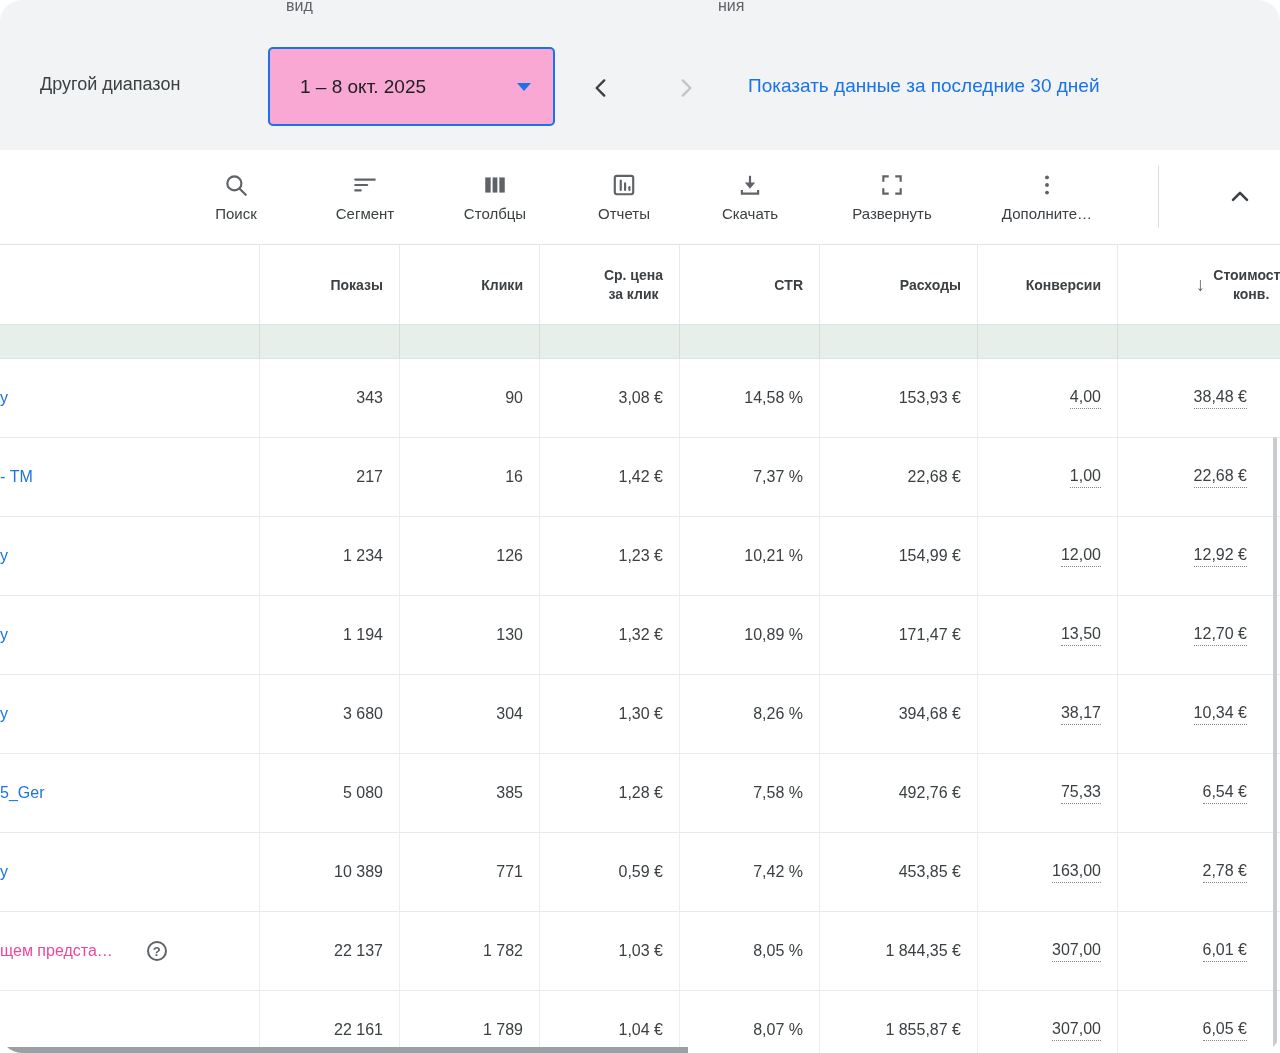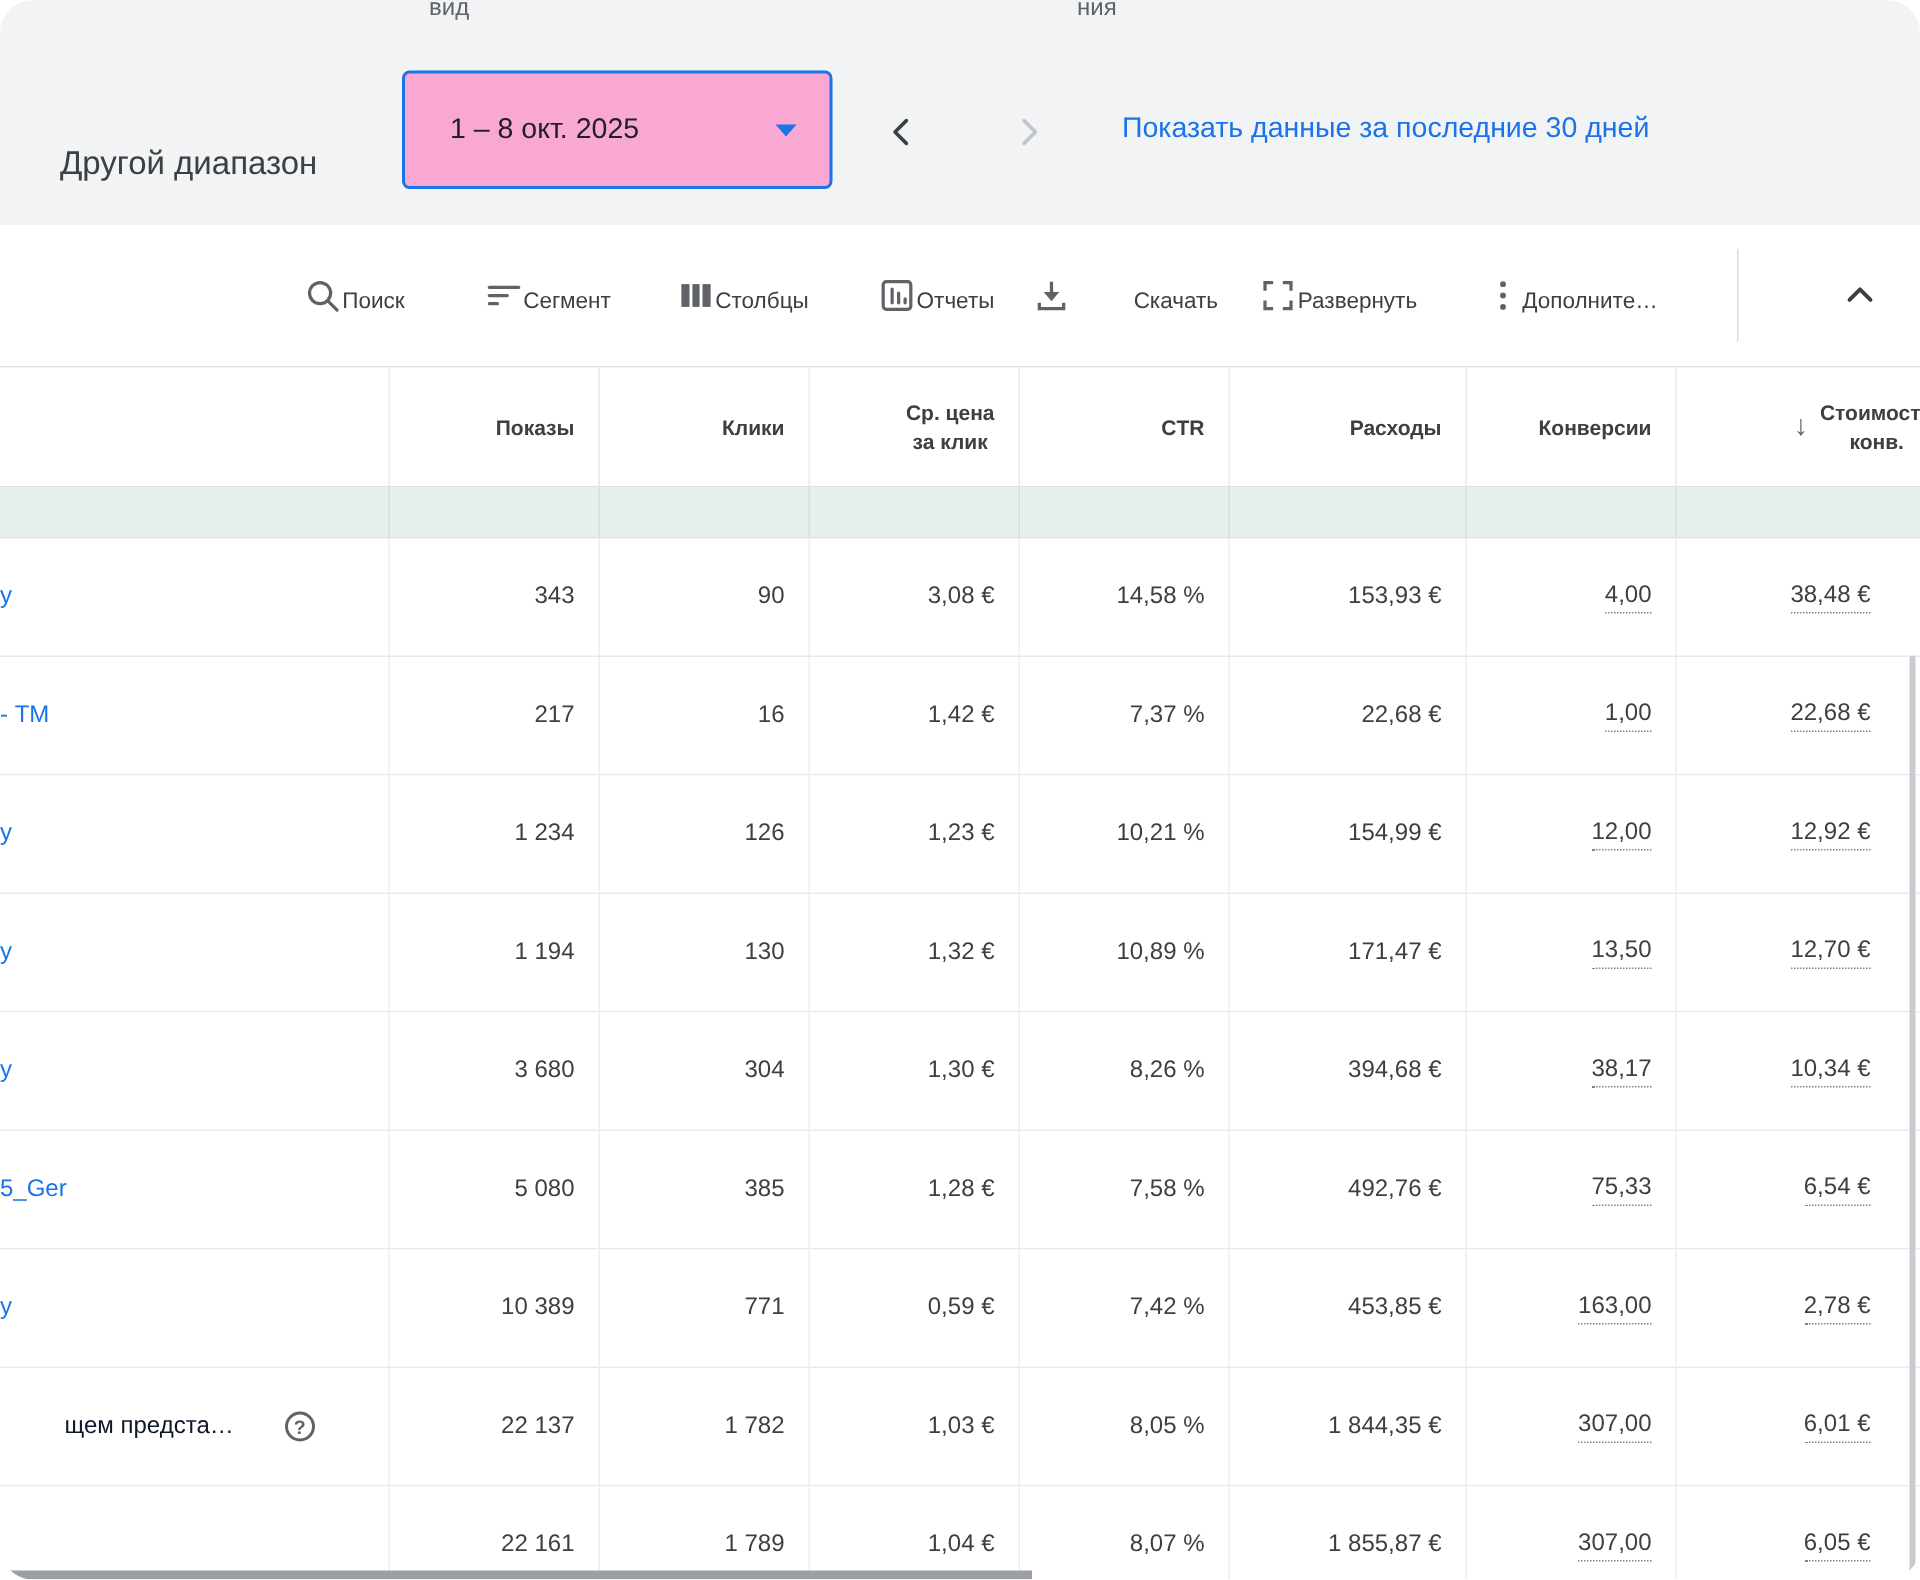--- a/index.html
+++ b/index.html
@@ -6,38 +6,38 @@
   html,body { background:#fff; }
   .screen{
     position:relative; width:1280px; height:1053px; overflow:hidden;
     background:#fff; font-family:"Liberation Sans", sans-serif; color:#3c4043;border-radius:22px;
   }
 
   
   .topbar{ position:relative; height:150px; background:#f1f3f4; overflow:hidden; }
   .partial-a{ position:absolute; left:286px; top:-3px; font-size:16px; color:#5f6368; }
   .partial-b{ position:absolute; left:718px; top:-3px; font-size:16px; color:#5f6368; }
-  .range-label{ position:absolute; left:40px; top:74px; font-size:22px; color:#3c4043;margin-top:22px; }
+  .range-label{ position:absolute; left:40px; top:74px; font-size:18px; color:#3c4043; }
   .datebox{
     position:absolute; left:268px; top:47px; width:287px; height:79px;
     background:#f9a8d4; border:2px solid #1a73e8; border-radius:5px;
     display:flex; align-items:center; justify-content:space-between;
     padding:0 22px 0 30px; cursor:pointer;
   }
   .date-text{ font-size:19px; color:#202124; }
   .caret{ width:0; height:0; border-left:7px solid transparent; border-right:7px solid transparent; border-top:8px solid #1a73e8; }
   .navbtn{ position:absolute; top:70px; width:36px; height:36px; display:flex; align-items:center; justify-content:center; cursor:pointer; }
   .nav-prev{ left:583px; }
   .nav-next{ left:668px; }
   .link30{ position:absolute; left:748px; top:75px; font-size:19px; font-weight:500; color:#1a73e8; cursor:pointer; }
 
   
   .toolbar{ position:relative; height:95px; background:#fff; border-bottom:1px solid #e1e3e6; display:flex; align-items:center; }
   .tb-items{ display:flex; margin-left:188px; align-items:center; }
-  .tb-item{ display:flex; flex-direction:row; align-items:center; justify-content:center; cursor:pointer; }
+  .tb-item{ display:flex; flex-direction:column; align-items:center; justify-content:center; cursor:pointer; }
   .tb-item:nth-child(1){ width:96px; }
   .tb-item:nth-child(2){ width:130px; margin-left:16px; }
   .tb-item:nth-child(3){ width:130px; }
   .tb-item:nth-child(4){ width:128px; }
   .tb-item:nth-child(5){ width:124px;justify-content:space-between; }
   .tb-item:nth-child(6){ width:160px; }
   .tb-item:nth-child(7){ width:150px; }
   .tb-item .lbl{ font-size:15px; color:#3c4043; margin-top:7px; white-space:nowrap; }
   .tb-sep{ width:1px; height:62px; background:#dadce0; margin-left:36px; }
   .tb-collapse{ margin-left:auto; margin-right:26px; cursor:pointer; display:flex; align-items:center; }
@@ -61,21 +61,21 @@
   .filter-row{ height:34px; background:#e6efe9; border-bottom:1px solid #dfe1e5; }
   .filter-row .fcell{ border-right:1px solid #d9ddd9; }
 
   .trow{ height:79px; border-bottom:1px solid #e7e9ec; background:#fff; }
   .cell{ display:flex; align-items:center; border-right:1px solid #ebedf0; overflow:hidden; }
   .num{ justify-content:flex-end; padding-right:16px; font-size:16px; color:#3c4043; }
   .col-cost_per_conv{ padding-right:62px; }
   .name-cell{ padding-left:150px; }
   .frag{ font-size:16px; white-space:nowrap; }
   .frag.link{ color:#1a73e8; cursor:pointer; }
-  .frag.plain{ color:#0f172a;padding-left:43px; }
+  .frag.plain{ color:#ec4899; }
   .dotted{ border-bottom:1px dotted #80868b; padding-bottom:2px; cursor:pointer; }
   .help{
     width:20px; height:20px; border:2px solid #5f6368; border-radius:50%;
     display:inline-flex; align-items:center; justify-content:center;
     font-size:13px; font-weight:700; color:#5f6368; margin-left:34px; flex:0 0 auto; cursor:pointer;
   }
 
   
   .vscrollbar{ position:absolute; right:3px; top:437px; width:4px; height:616px; background:#c8ccd0; border-radius:2px; }
   .hscrollbar{ position:absolute; left:0; bottom:0; width:688px; height:6px; background:#9aa0a6; }

